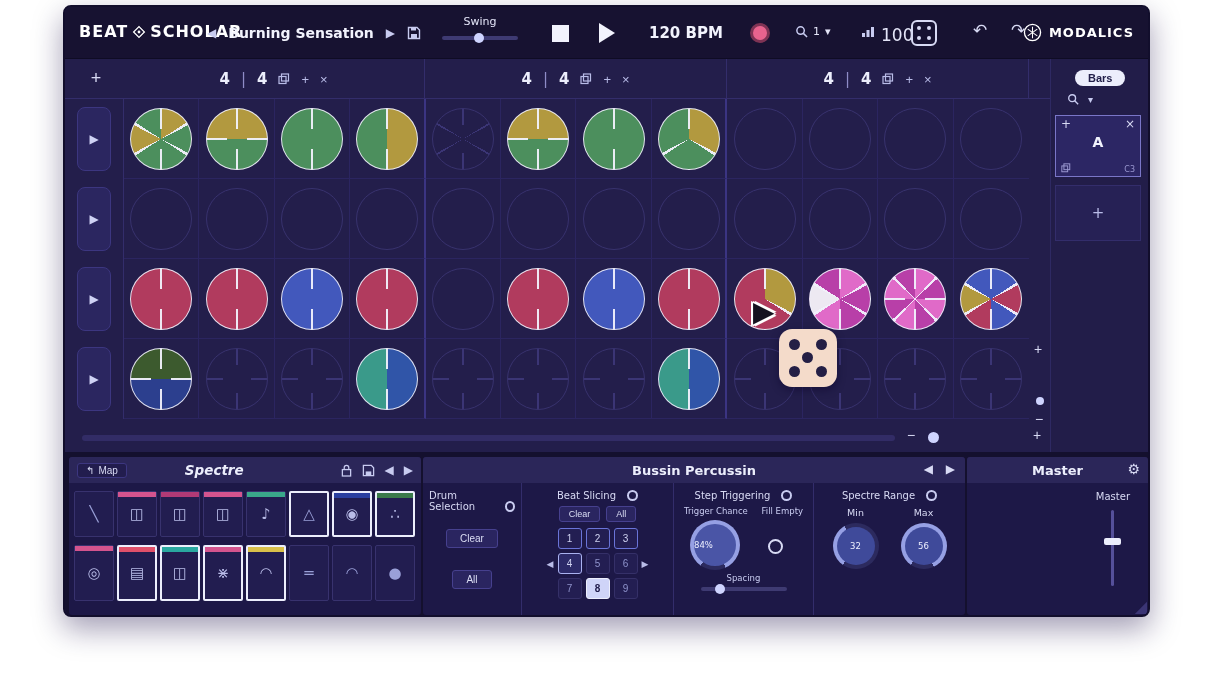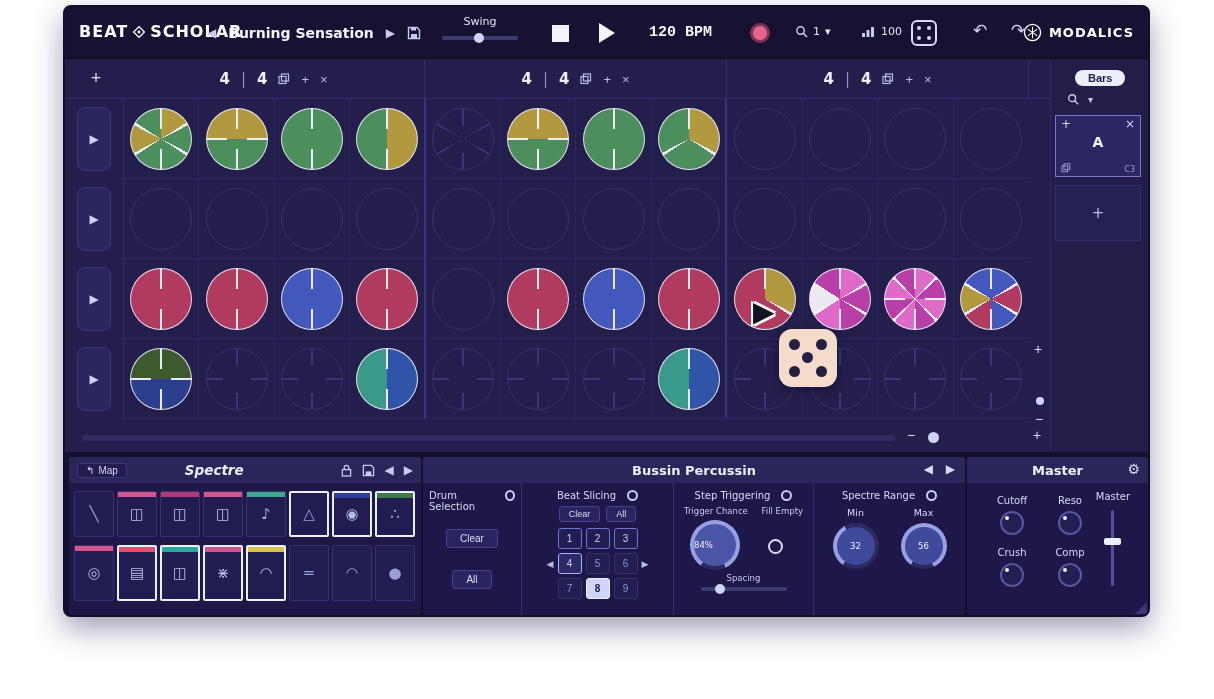--- a/index.html
+++ b/index.html
@@ -13,24 +13,24 @@
 .navarrow { background:none; border:none; color:#c8cbf0; font-size:12px; cursor:default; }
 .preset-nav { position:absolute; left:142px; top:0; height:52px; display:flex; align-items:center; gap:12px; }
 .preset-title { font-size:14px; font-weight:bold; color:#f2f3fd; min-width:128px; text-align:center; }
 .swing { position:absolute; left:377px; top:8px; width:76px; text-align:center; }
 .swing-label { font-size:11px; color:#e4e5f8; }
 .slider-track { position:relative; margin-top:8px; height:4px; border-radius:2px; background:#3e3a72; }
 .slider-track .handle { position:absolute; top:-3px; width:10px; height:10px; border-radius:50%; background:#cfd4ff; }
 .transport { position:absolute; left:487px; top:0; height:52px; display:flex; align-items:center; gap:30px; }
 .stop-btn { width:17px; height:17px; background:#f2f3fd; }
 .play-btn { width:0; height:0; border-left:16px solid #f2f3fd; border-top:10px solid transparent; border-bottom:10px solid transparent; }
-.bpm { position:absolute; left:584px; top:17px; font-size:15px; font-weight:bold; color:#f2f3fd; width:120px;font-family:Liberation Mono, monospace; }
+.bpm { position:absolute; left:584px; top:17px; font-size:15px; font-weight:bold; color:#f2f3fd; width:120px; }
 .record-btn { position:absolute; left:685px; top:16px; width:20px; height:20px; border-radius:50%; background:#e8638e; border:3px solid #7e3354; }
 .quant { position:absolute; left:730px; top:18px; display:flex; align-items:center; gap:5px; font-size:11px; color:#e4e5f8; }
-.meter { position:absolute; left:796px; top:18px; display:flex; align-items:center; gap:6px; font-size:11px; color:#e4e5f8; }
+.meter { position:absolute; left:796px; top:18px; display:flex; align-items:flex-start; gap:6px; font-size:17px; color:#e4e5f8; }
 .dice-btn { position:absolute; left:846px; top:13px; width:26px; height:26px; border:2px solid #d8daf4; border-radius:6px; }
 .dice-btn span { position:absolute; width:4px; height:4px; border-radius:50%; background:#d8daf4; }
 .dice-btn span:nth-child(1){left:4px;top:4px}.dice-btn span:nth-child(2){right:4px;top:4px}
 .dice-btn span:nth-child(3){left:4px;bottom:4px}.dice-btn span:nth-child(4){right:4px;bottom:4px}
 .histbtn { position:absolute; top:13px; background:none; border:none; color:#d8daf4; font-size:17px; }
 .undo { left:908px; } .redo { left:946px; }
 .brand { position:absolute; right:14px; top:16px; display:flex; align-items:center; gap:7px; font-weight:bold; font-size:13px; letter-spacing:1px; color:#fff; }
 
 
 .grid-area { position:absolute; left:0; top:52px; width:985px; height:393px; background:#231e4b; }
@@ -86,21 +86,21 @@
 .pad .accent { position:absolute; left:0; top:0; right:0; height:5px; }
 .pad .glyph { color:#9aa0d8; font-size:15px; line-height:1; }
 
 .perc-panel { left:358px; width:542px; }
 .perc-head { position:relative; justify-content:center; }
 .perc-head .arr { position:absolute; top:5px; background:none; border:none; color:#d8daf4; font-size:12px; }
 .perc-head .arr.l { right:32px; } .perc-head .arr.r { right:10px; }
 .perc-body { display:flex; height:132px; }
 .section { padding:7px 6px; position:relative; }
 .section + .section { border-left:1px solid #332d6b; }
-.sec-head { display:flex; align-items:flex-start; justify-content:center; gap:11px; font-size:10px; color:#d8daf4; }
+.sec-head { display:flex; align-items:flex-end; justify-content:center; gap:11px; font-size:10px; color:#d8daf4; }
 .radio { width:11px; height:11px; border:2px solid #c8cbf0; border-radius:50%; display:inline-block; }
 .sec-drum { width:98px; }
 .btn { background:#2a2560; border:1px solid #46408e; color:#dcdff5; font-size:10px; padding:3px 13px; border-radius:3px; display:block; }
 .ds-clear { margin:17px auto 0; }
 .ds-all { margin:22px auto 0; }
 .sec-slice { width:152px; }
 .bs-btns { display:flex; gap:6px; justify-content:center; margin-top:5px; }
 .btn.sm { padding:2px 9px; font-size:9px; }
 .bs-row { display:flex; align-items:center; gap:4px; margin-top:6px; justify-content:center; }
 .arrow-sm { background:none; border:none; color:#b9bce8; font-size:9px; }
@@ -626,38 +626,20 @@
           </div>
         </div>
       </div>
     </section>
 
     <section class="panel master-panel">
       <div class="panel-head master-head">
         <span>Master</span>
         <span class="gear">⚙</span>
       </div>
-      <div class="mk-grid" id="mk-grid">
-          <div class="mk-item">
-            <span>Cutoff</span>
-            <div class="mknob"></div>
-          </div>
-          <div class="mk-item">
-            <span>Reso</span>
-            <div class="mknob"></div>
-          </div>
-          <div class="mk-item">
-            <span>Crush</span>
-            <div class="mknob"></div>
-          </div>
-          <div class="mk-item">
-            <span>Comp</span>
-            <div class="mknob"></div>
-          </div>
-        </div>
       <div class="mslider-col">
         <span>Master</span>
         <div class="slider-v">
             <div class="vhandle"></div>
           </div>
       </div>
       <span class="resize">◢</span>
     </section>
 
     <div class="play-cursor">▶</div>

